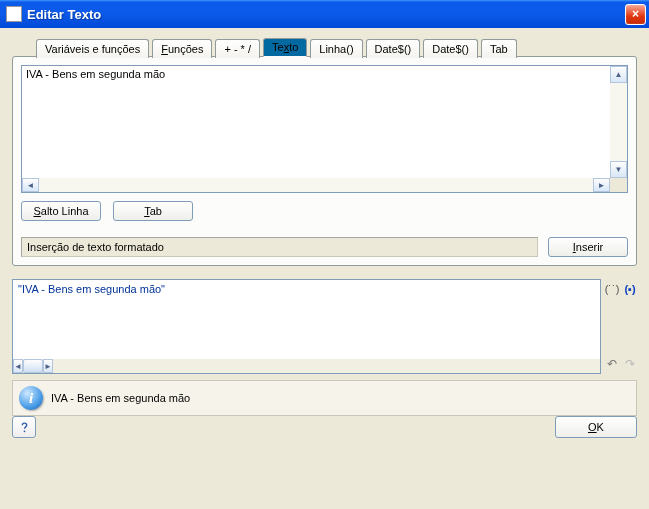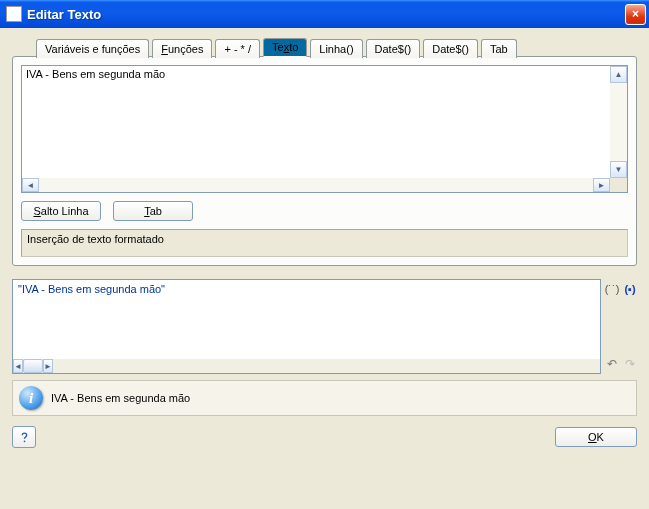--- a/index.html
+++ b/index.html
@@ -129,34 +129,34 @@
     border: 1px solid #7f9db9;
     border-radius: 3px;
     padding: 3px 0;
     font-size: 11px;
     min-width: 80px;
     text-align: center;
     cursor: pointer;
     font-family: inherit;
   }
   .btn .u { text-decoration: underline; }
-  .btn-row { display: flex; gap: 12px; margin-bottom: 8px; }
+  .btn-row { display: flex; gap: 12px; margin-bottom: 16px; }
   .status-row {
     display: flex;
     align-items: center;
     gap: 10px;
   }
   .status-field {
     flex: 1;
     border: 1px solid #c9c7ba;
     border-top-color: #a7a6a0;
     border-left-color: #a7a6a0;
     background: #ece9d8;
     padding: 3px 5px;
-    height: 28px;
+    height: 20px;
   }
   .expr-panel {
     margin-top: 12px;
     display: flex;
     gap: 4px;
   }
   .expr-box {
     flex: 1;
     border: 1px solid #7f9db9;
     background: #fff;
@@ -205,23 +205,21 @@
     background: radial-gradient(circle at 35% 30%, #cfe8ff, #4a9de8 60%, #1c5fa8);
     color: #fff;
     display:flex; align-items:center; justify-content:center;
     font-family: Georgia, serif;
     font-style: italic;
     font-weight: bold;
     font-size: 15px;
     box-shadow: 1px 1px 2px rgba(0,0,0,0.3);
   }
   .bottom-row {
-    margin-top: 10px;
-    display: flex;
-    align-items: center;
+    display: flex;
   }
   .help-btn {
     width: 24px; height: 22px;
     border: 1px solid #7f9db9;
     border-radius: 3px;
     background: linear-gradient(to bottom,#fff,#eee);
     display:flex; align-items:center; justify-content:center;
     cursor:pointer;
   }
   .help-btn svg { width: 13px; height: 13px; }
@@ -272,20 +270,21 @@
       <div class="sb-corner"></div>
     </div>
 
     <div class="btn-row">
       <button class="btn"><span class="u">S</span><span>alto Linha</span></button>
       <button class="btn"><span class="u">T</span><span>ab</span></button>
     </div>
 
     <div class="status-row">
       <div class="status-field">Inserção de texto formatado</div>
+      <button class="btn"><span class="u">I</span><span>nserir</span></button>
     </div>
   </div>
 
   <div class="expr-panel">
     <div class="expr-box">
       <div class="expr-inner">"IVA - Bens em segunda mão"</div>
       <div class="expr-hscroll">
         <div class="sbtn">◄</div>
         <div class="htrack-thumb"></div>
         <div class="strack"></div>

